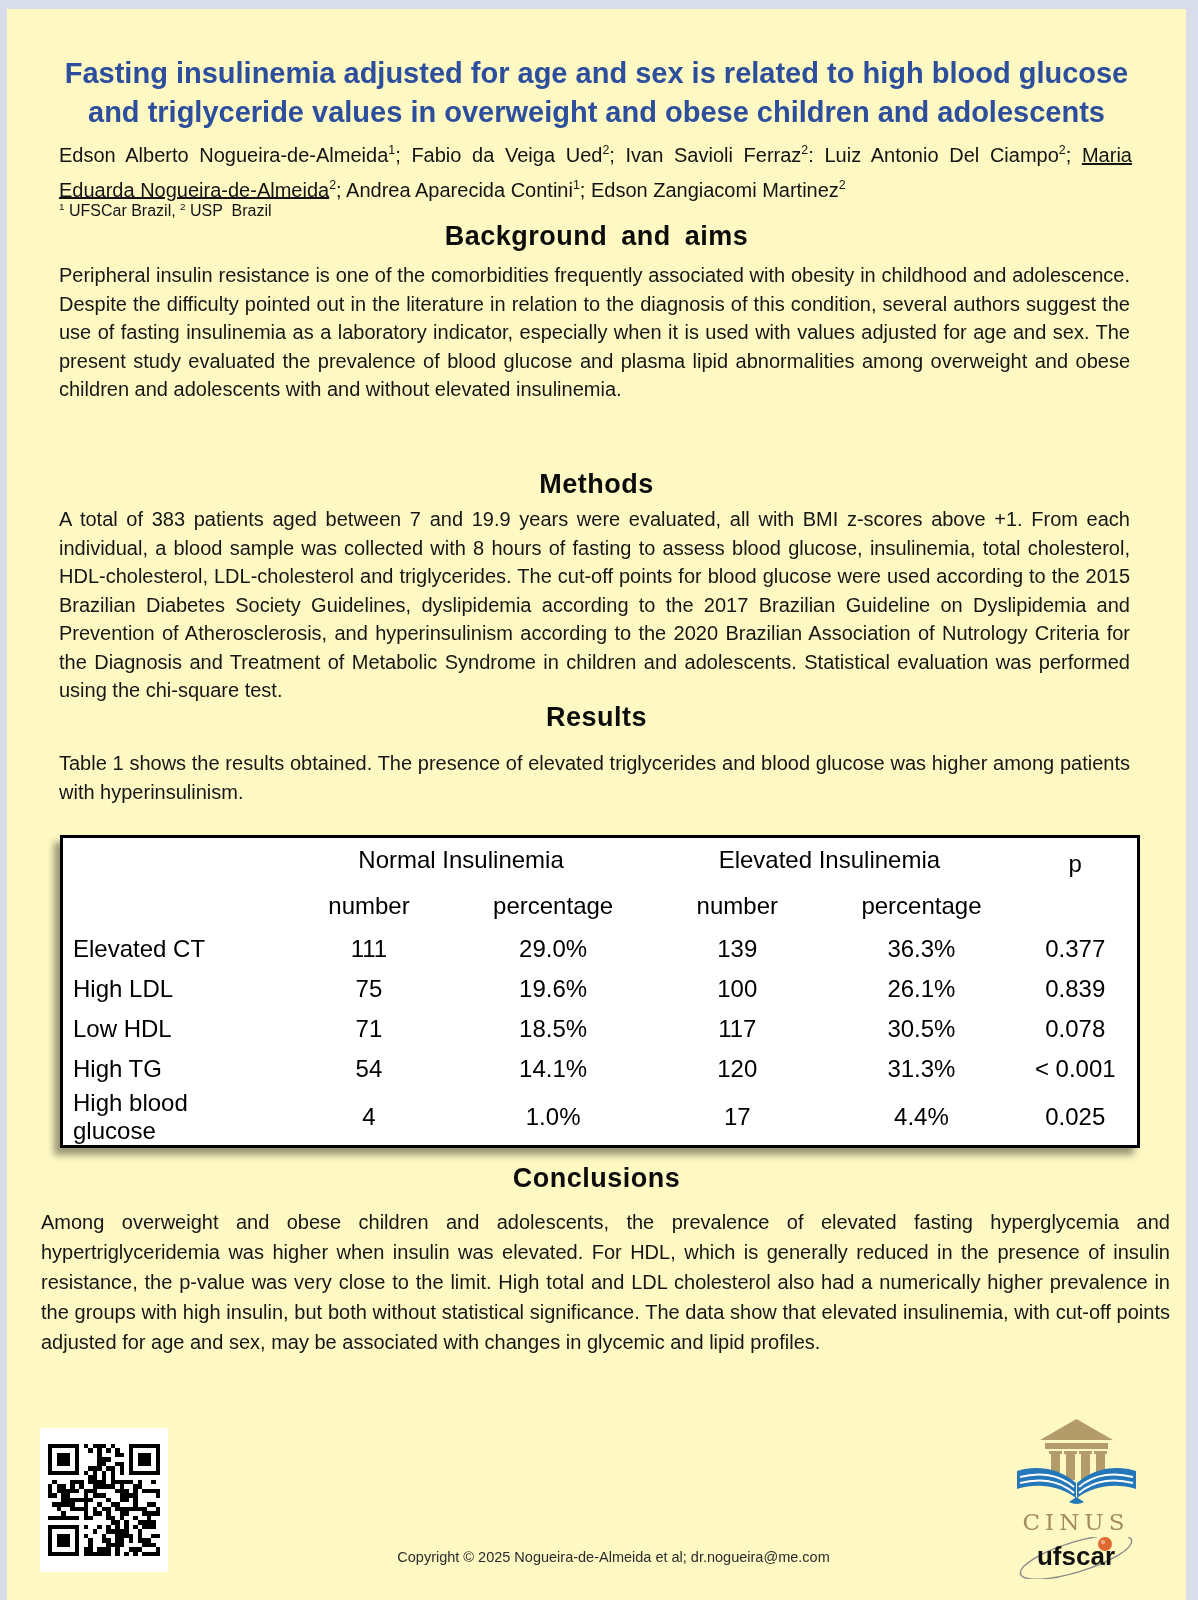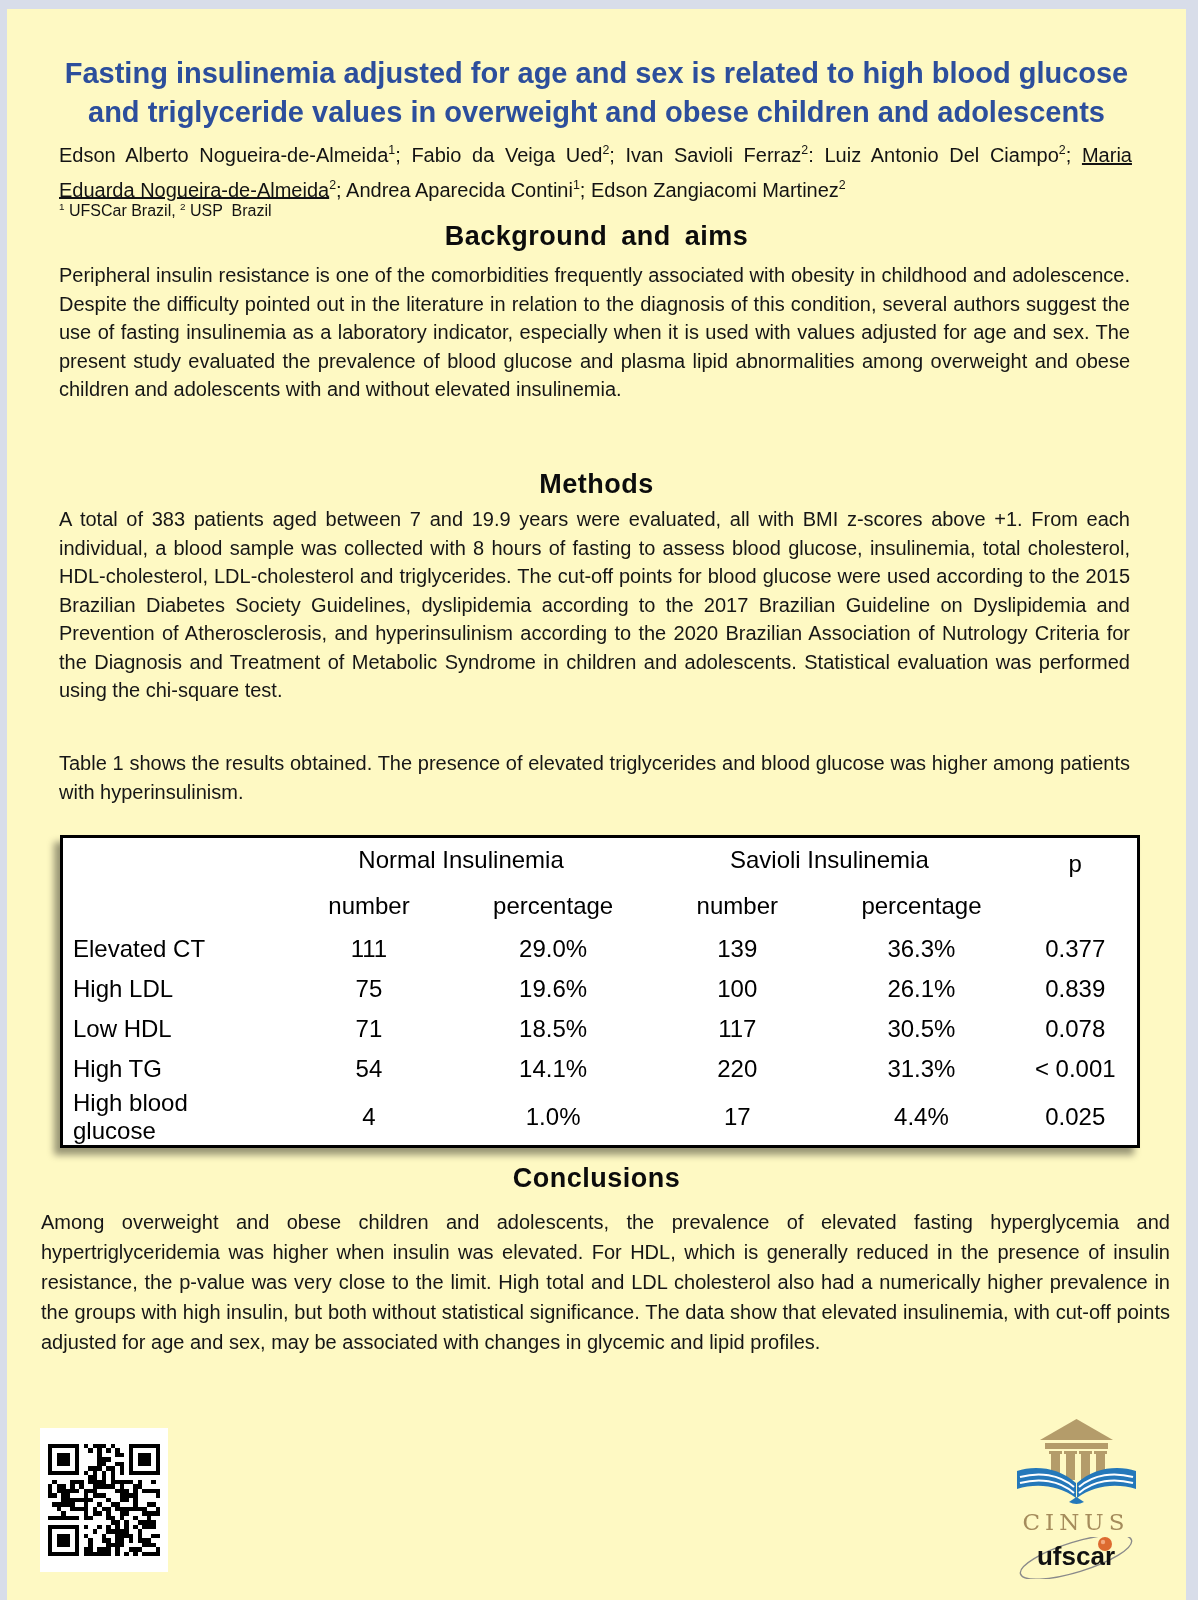--- a/index.html
+++ b/index.html
@@ -90,36 +90,37 @@
   <p class="authors"><span>Edson Alberto Nogueira-de-Almeida</span><sup>1</sup>; <span>Fabio da Veiga Ued</span><sup>2</sup>; <span>Ivan Savioli Ferraz</span><sup>2</sup>: <span>Luiz Antonio Del Ciampo</span><sup>2</sup>; <span class="u">Maria Eduarda Nogueira-de-Almeida</span><sup>2</sup>; <span>Andrea Aparecida Contini</span><sup>1</sup>; <span>Edson Zangiacomi Martinez</span><sup>2</sup></p>
 
   <p class="affiliations"><sup>1</sup> UFSCar Brazil, <sup>2</sup> USP  Brazil</p>
 
   <h2 class="sec-heading" id="h-background">Background and aims</h2>
   <p class="body-text" id="background-text">Peripheral insulin resistance is one of the comorbidities frequently associated with obesity in childhood and adolescence. Despite the difficulty pointed out in the literature in relation to the diagnosis of this condition, several authors suggest the use of fasting insulinemia as a laboratory indicator, especially when it is used with values adjusted for age and sex. The present study evaluated the prevalence of blood glucose and plasma lipid abnormalities among overweight and obese children and adolescents with and without elevated insulinemia.</p>
 
   <h2 class="sec-heading" id="h-methods">Methods</h2>
   <p class="body-text" id="methods-text">A total of 383 patients aged between 7 and 19.9 years were evaluated, all with BMI z-scores above +1. From each individual, a blood sample was collected with 8 hours of fasting to assess blood glucose, insulinemia, total cholesterol, HDL-cholesterol, LDL-cholesterol and triglycerides. The cut-off points for blood glucose were used according to the 2015 Brazilian Diabetes Society Guidelines, dyslipidemia according to the 2017 Brazilian Guideline on Dyslipidemia and Prevention of Atherosclerosis, and hyperinsulinism according to the 2020 Brazilian Association of Nutrology Criteria for the Diagnosis and Treatment of Metabolic Syndrome in children and adolescents. Statistical evaluation was performed using the chi-square test.</p>
 
+  <h2 class="sec-heading" id="h-results">Results</h2>
   <p class="body-text" id="results-text">Table 1 shows the results obtained. The presence of elevated triglycerides and blood glucose was higher among patients with hyperinsulinism.</p>
 
   <table class="results-table">
     <colgroup>
       <col style="width:20%">
         <col style="width:17.1%">
         <col style="width:17.1%">
       <col style="width:17.1%">
         <col style="width:17.1%">
         <col style="width:11.6%">
     </colgroup>
     <thead id="results-thead">
         <tr class="hrow">
           <th></th>
           <th colspan="2">Normal Insulinemia</th>
-          <th colspan="2">Savioli Insulinemia</th>
+          <th colspan="2">Elevated Insulinemia</th>
           <th rowspan="2" class="pcol">p</th>
         </tr>
         <tr class="hrow">
           <th></th>
           <th>number</th>
           <th>percentage</th>
           <th>number</th>
           <th>percentage</th>
         </tr>
       </thead>
@@ -145,21 +146,21 @@
           <td>71</td>
           <td>18.5%</td>
           <td>117</td>
           <td>30.5%</td>
           <td>0.078</td>
         </tr>
         <tr class="drow">
           <td class="lab">High TG</td>
           <td>54</td>
           <td>14.1%</td>
-          <td>220</td>
+          <td>120</td>
           <td>31.3%</td>
           <td>&lt; 0.001</td>
         </tr>
         <tr class="drow">
           <td class="lab">High blood glucose</td>
           <td>4</td>
           <td>1.0%</td>
           <td>17</td>
           <td>4.4%</td>
           <td>0.025</td>
@@ -495,20 +496,21 @@
         <rect x="15" y="24" width="1" height="1"></rect>
         <rect x="17" y="24" width="1" height="1"></rect>
         <rect x="19" y="24" width="1" height="1"></rect>
         <rect x="21" y="24" width="1" height="1"></rect>
         <rect x="22" y="24" width="1" height="1"></rect>
         <rect x="23" y="24" width="1" height="1"></rect>
         <rect x="24" y="24" width="1" height="1"></rect>
       </svg>
   </div>
 
+  <div class="copyright">Copyright © 2025 Nogueira-de-Almeida et al; dr.nogueira@me.com</div>
 
   <div class="logo">
     <svg class="emblem" width="145" height="88" viewBox="0 0 145 88">
       <polygon points="72.5,2 36,23 109,23" fill="#b49c6a"></polygon>
       <rect x="41" y="26" width="63" height="6" fill="#b49c6a"></rect>
       <g fill="#b49c6a">
         <rect x="45" y="34" width="13" height="3"></rect>
           <rect x="47" y="37" width="9" height="26"></rect>
         <rect x="60" y="34" width="13" height="3"></rect>
           <rect x="62" y="37" width="9" height="26"></rect>

